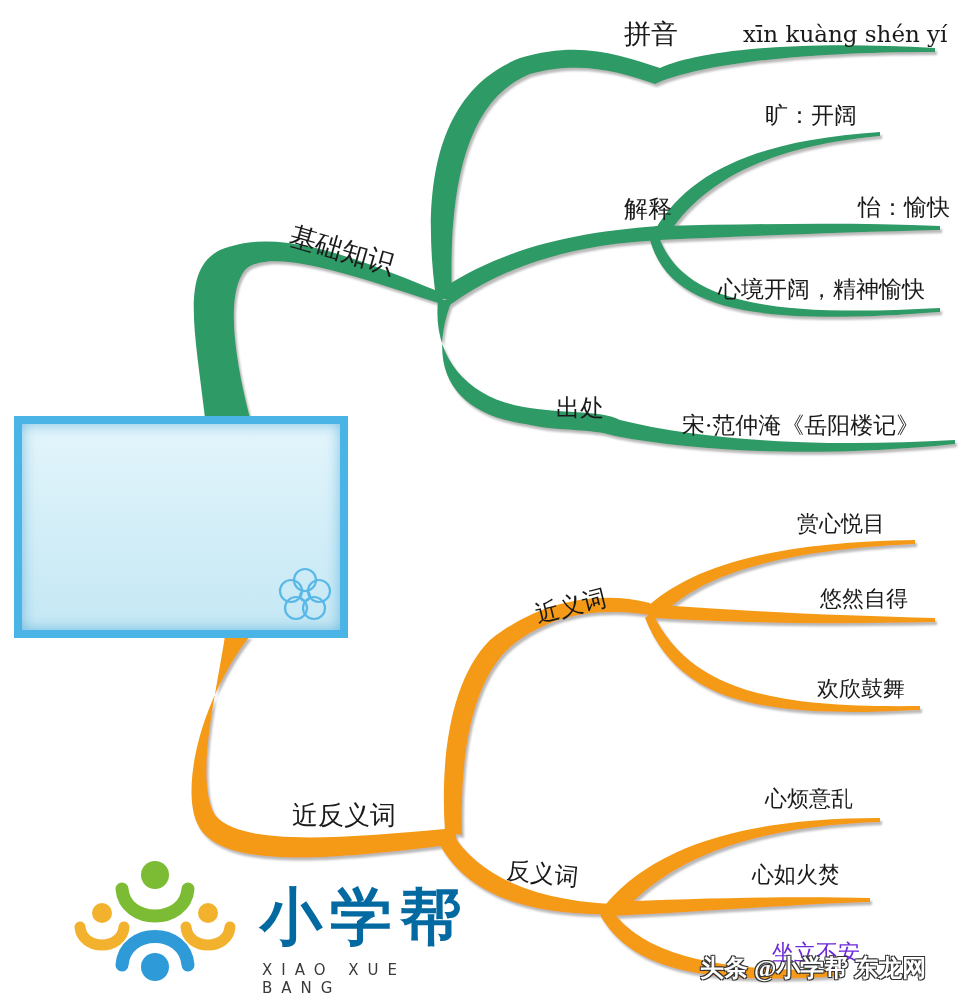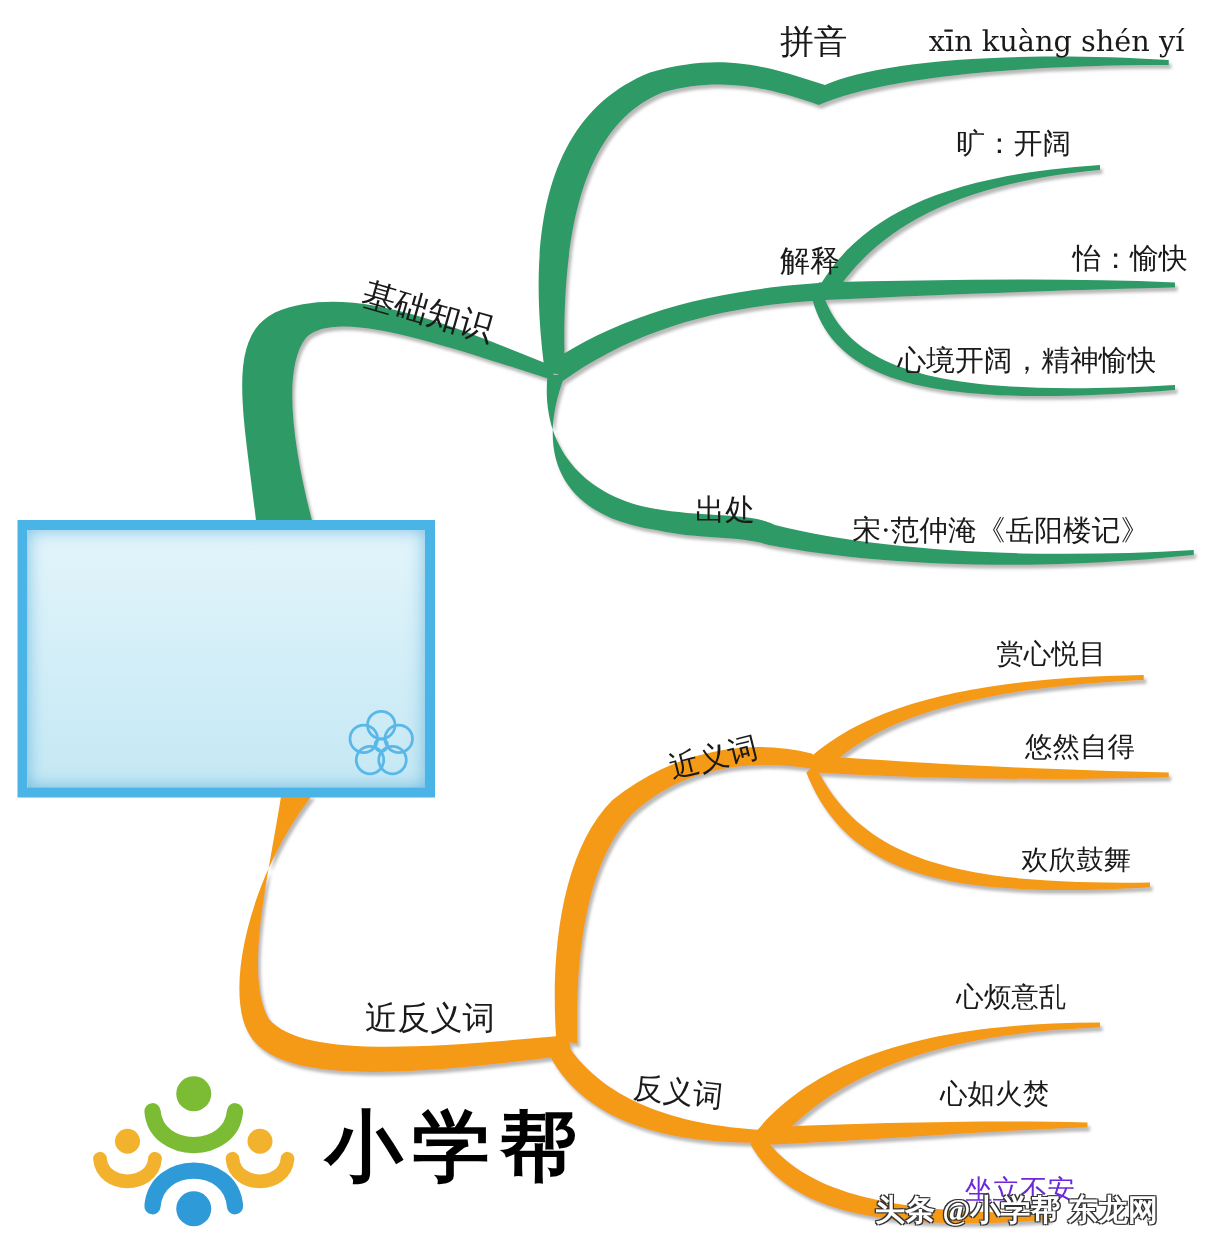--- a/index.html
+++ b/index.html
@@ -9,21 +9,21 @@
   .lbl { position:absolute; white-space:nowrap; font-size:24px; line-height:1; }
   .central { position:absolute; left:14px; top:416px; width:334px; height:222px;
              box-sizing:border-box; border:8px solid #4ab4e6;
              background:linear-gradient(180deg,#e3f5fb 0%,#d0edf7 60%,#c5e8f4 100%);
              box-shadow: inset 0 0 14px rgba(40,150,210,0.55); }
   .central-title { position:absolute; left:0; right:0; top:70px; text-align:center;
                    font-size:42px; font-weight:bold; letter-spacing:4px; color:#111; }
   .flower { position:absolute; right:2px; bottom:2px; width:66px; height:66px; }
   .logo { position:absolute; left:70px; top:855px; width:400px; height:130px; }
   .logo-cn { position:absolute; left:190px; top:20px; font-family:"DejaVu Sans","Liberation Sans",sans-serif;
-             font-size:62px; font-weight:bold; color:#000000; letter-spacing:8px; }
+             font-size:62px; font-weight:bold; color:#0369a1; letter-spacing:8px; }
   .logo-en { position:absolute; left:192px; top:106px; font-family:"DejaVu Sans","Liberation Sans",sans-serif;
              font-size:15px; letter-spacing:9px; color:#3a3a3a; }
   .watermark { position:absolute; left:700px; top:952px; font-family:Liberation Serif, serif;
                font-size:24px; color:#fff; font-weight:bold;
                text-shadow: 1px 1px 0 #333, -1px -1px 0 #333, 1px -1px 0 #333, -1px 1px 0 #333; }
 </style>
 </head>
 <body>
 
 <svg id="map" width="976" height="1000" viewBox="0 0 976 1000">
@@ -104,15 +104,16 @@
     <circle cx="85" cy="20" r="14" fill="#7cbb34"></circle>
     <path d="M52,34 C55,70 115,70 118,34" fill="none" stroke="#7cbb34" stroke-width="13" stroke-linecap="round"></path>
     <circle cx="32" cy="58" r="10" fill="#f2b22e"></circle>
     <path d="M10,72 C12,96 52,96 54,72" fill="none" stroke="#f2b22e" stroke-width="11" stroke-linecap="round"></path>
     <circle cx="138" cy="58" r="10" fill="#f2b22e"></circle>
     <path d="M116,72 C118,96 158,96 160,72" fill="none" stroke="#f2b22e" stroke-width="11" stroke-linecap="round"></path>
     <path d="M52,110 C55,72 115,72 118,110" fill="none" stroke="#2e9ad8" stroke-width="13" stroke-linecap="round"></path>
     <circle cx="85" cy="112" r="14" fill="#2e9ad8"></circle>
   </svg>
   <div class="logo-cn">小学帮</div>
+  <div class="logo-en">XIAO XUE BANG</div>
 </div>
 
 <div class="watermark">头条 @小学帮 东龙网</div>
 
 </body></html>

